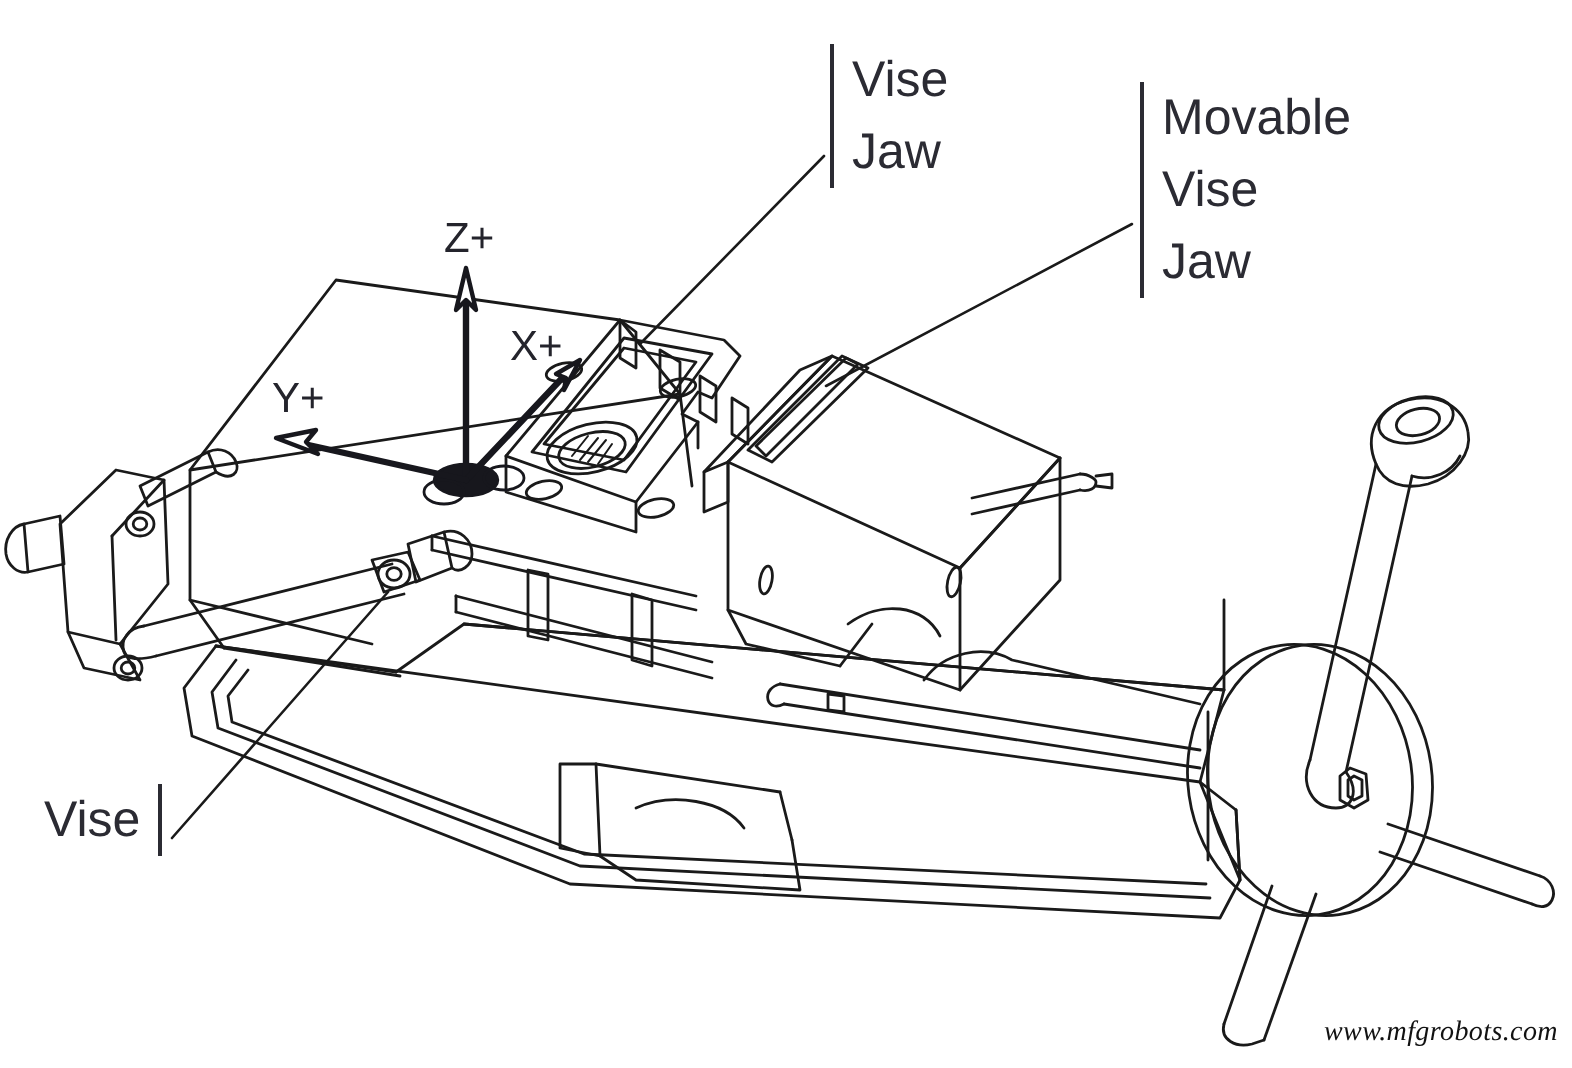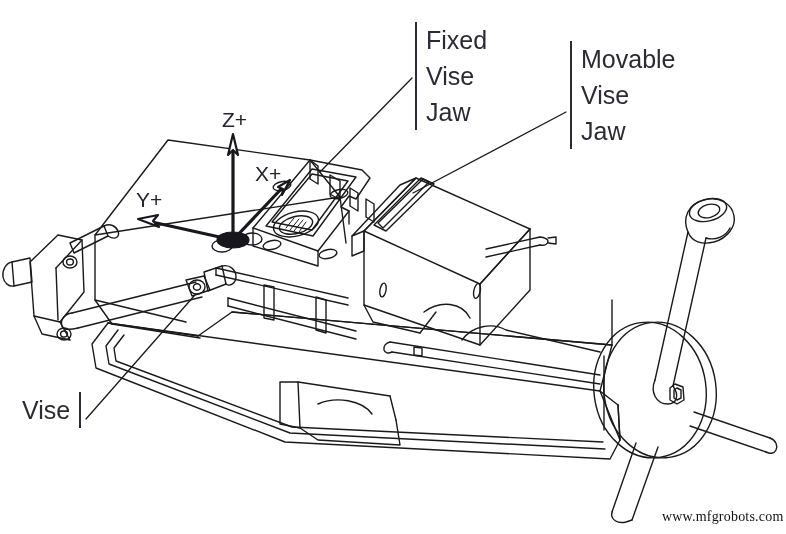--- a/index.html
+++ b/index.html
@@ -314,34 +314,33 @@
       <line x1="233" y1="240" x2="283" y2="187"></line>
       <path d="M290 180 L278 187 L283 189 L282 195 Z" fill="#ffffff" stroke-width="2.2"></path>
 
       <line x1="233" y1="240" x2="152" y2="222"></line>
       <path d="M138 219 L158 215 L153 221 L159 227 Z" fill="#ffffff" stroke-width="2.2"></path>
     </g>
 
   </svg>
 
   <div class="label-block label-rule-left" style="left:415px; top:22px;">
-    <span class="lt">Fixed</span>
     <span class="lt">Vise</span>
     <span class="lt">Jaw</span>
   </div>
 
   <div class="label-block label-rule-left" style="left:570px; top:41px;">
     <span class="lt">Movable</span>
     <span class="lt">Vise</span>
     <span class="lt">Jaw</span>
   </div>
 
   <div class="label-block label-rule-right" style="left:22px; top:392px;">
     <span class="lt">Vise</span>
   </div>
 
   <div class="axis-label" style="left:222px; top:108px;">Z+</div>
   <div class="axis-label" style="left:255px; top:162px;">X+</div>
   <div class="axis-label" style="left:136px; top:188px;">Y+</div>
 
-  <div class="watermark" style="left:662px; top:509px;">www.mfgrobots.com</div>
+  <div class="watermark" style="left:662px; top:509px;font-style:italic;">www.mfgrobots.com</div>
 
 </div>
 
 </body></html>

